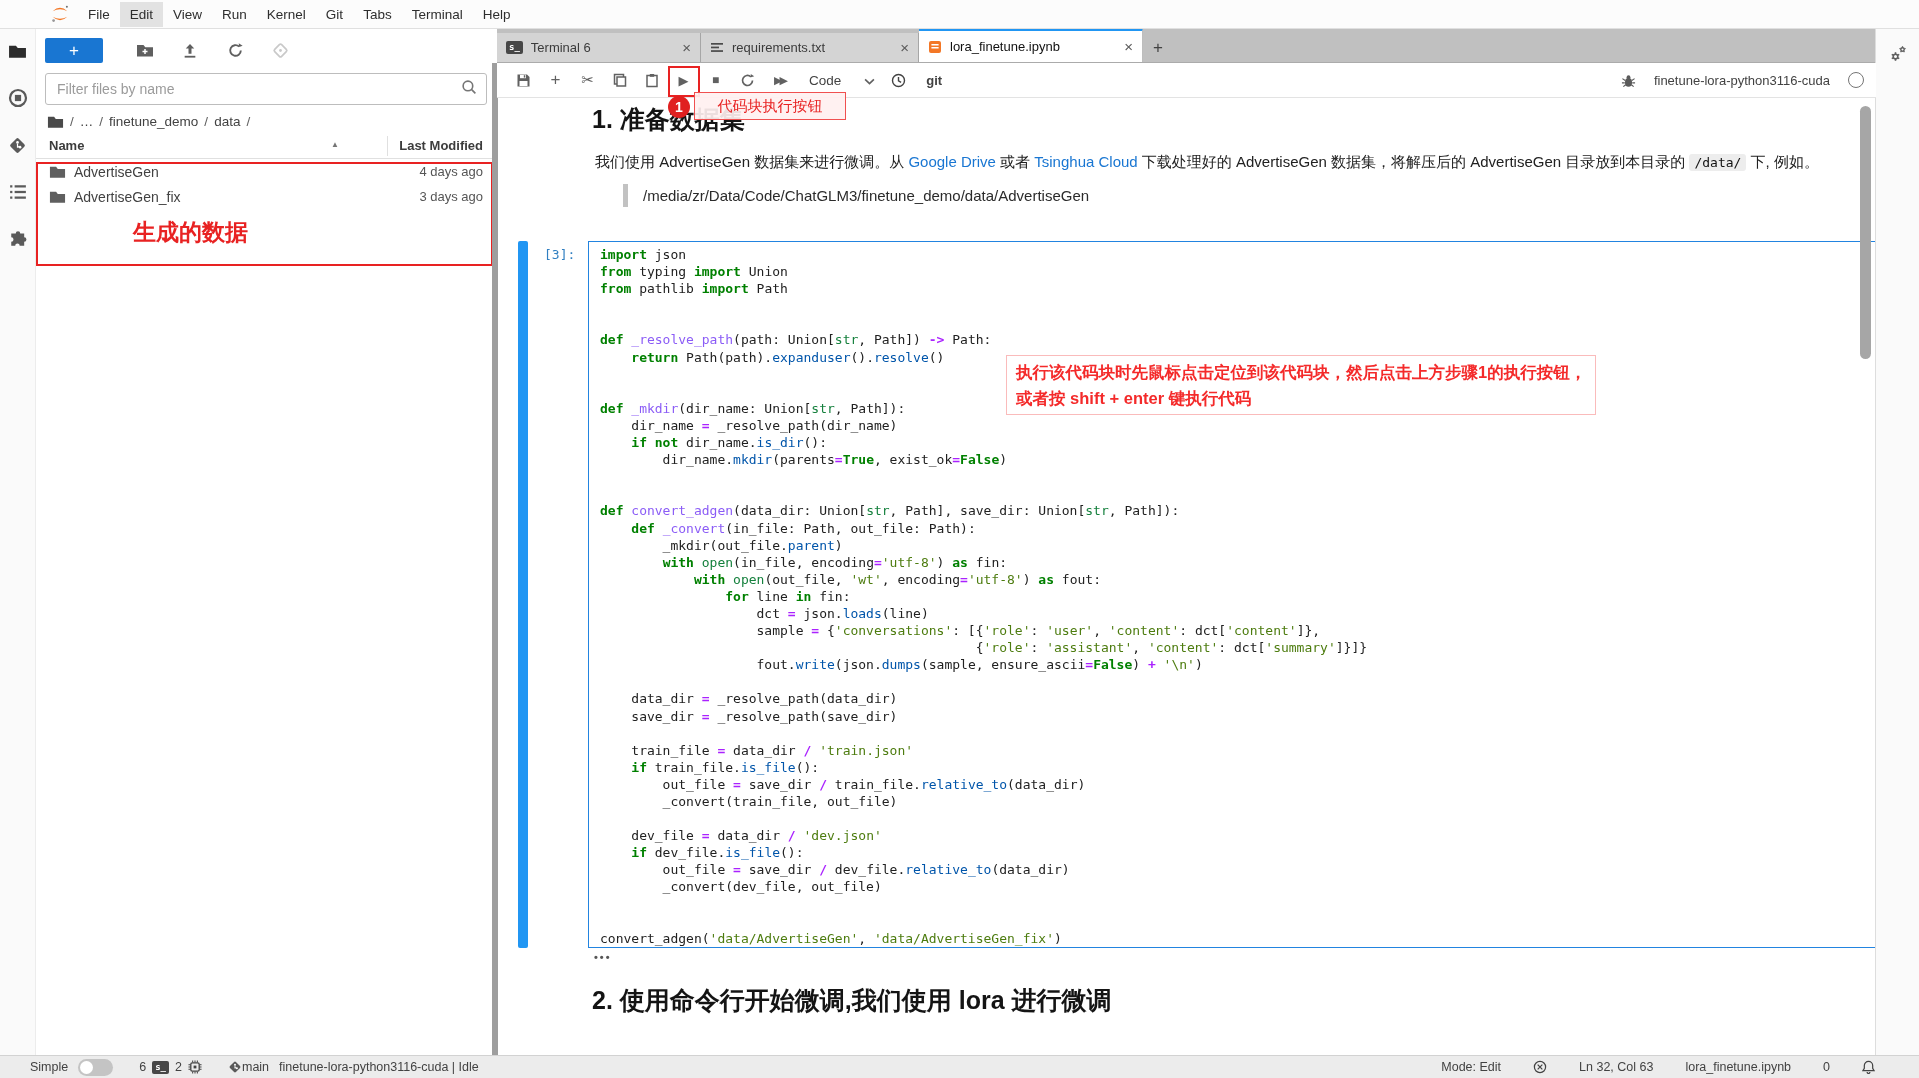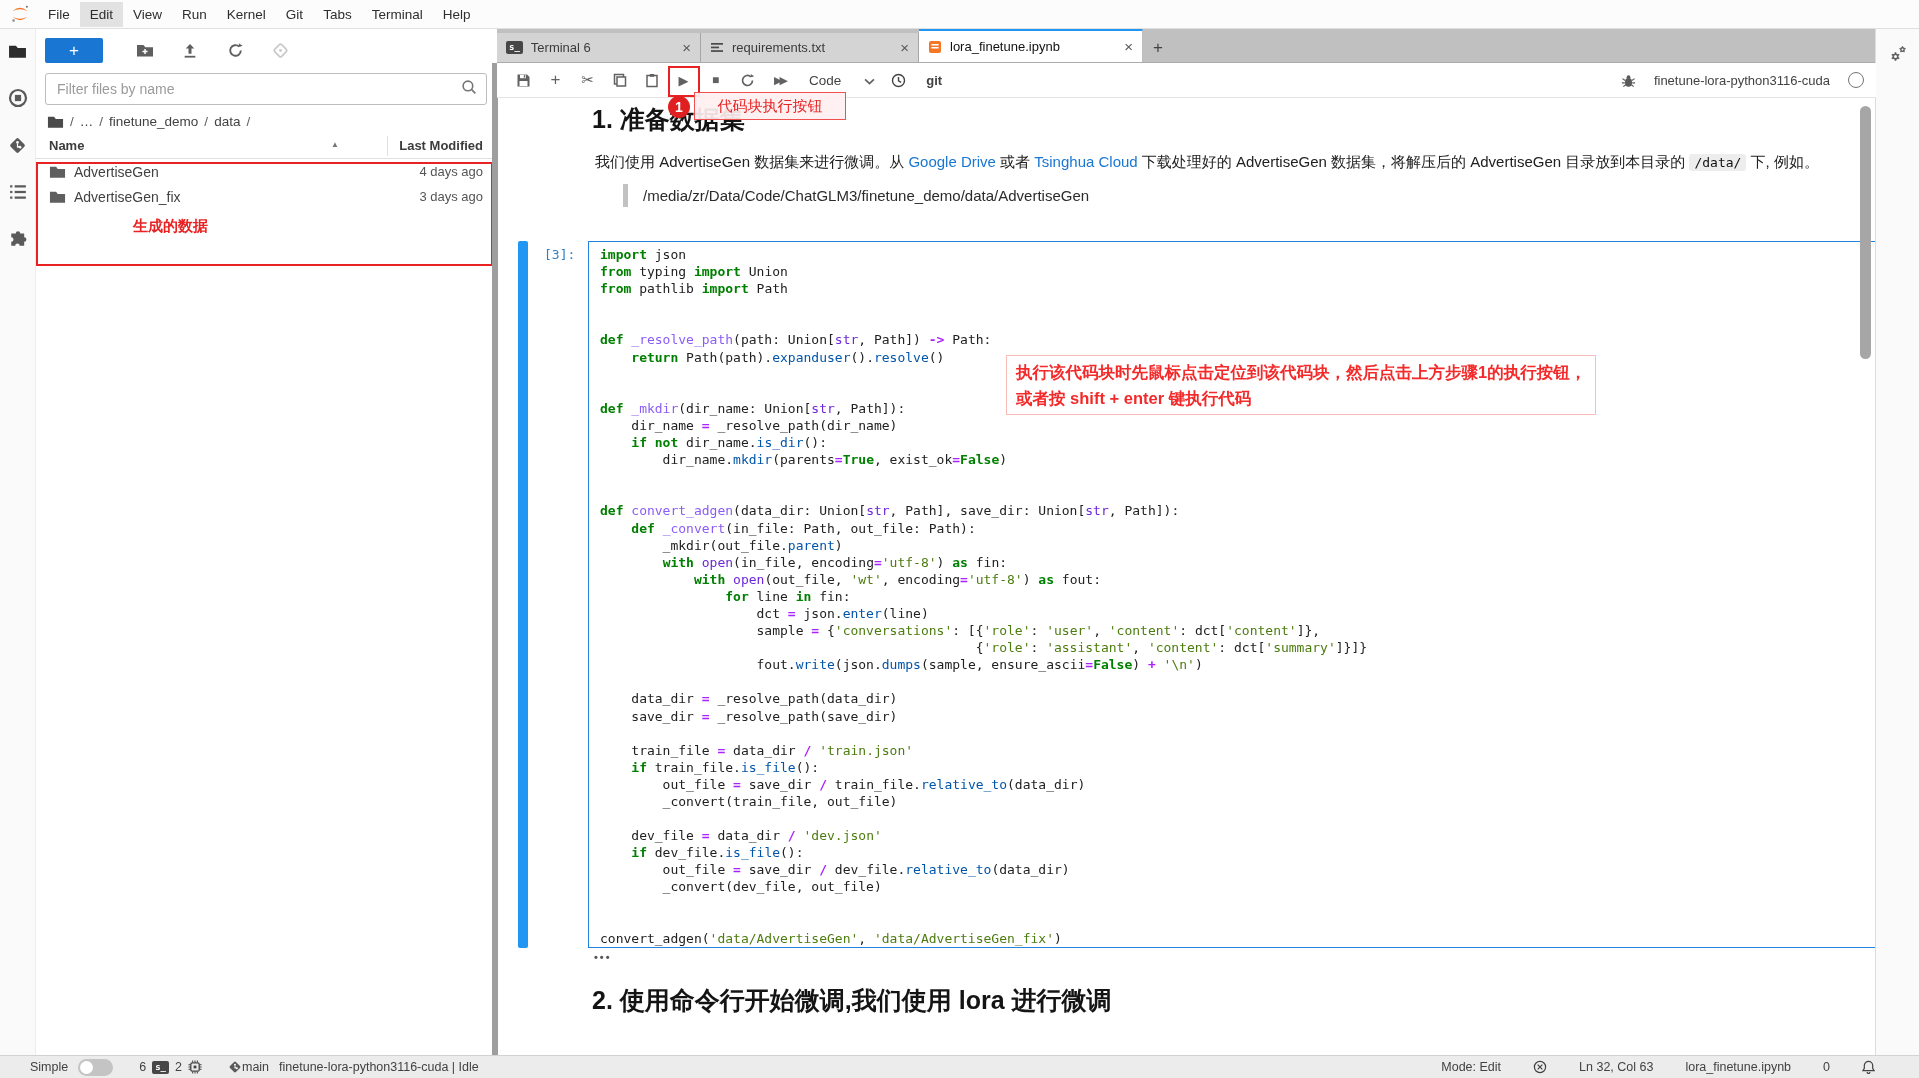--- a/index.html
+++ b/index.html
@@ -1,20 +1,20 @@
 <!DOCTYPE html>
 <html><head>
 <meta charset="utf-8">
 <style>
   html,body{margin:0;padding:0;background:#888;}
   .app{position:relative;width:1919px;height:1078px;background:#fff;overflow:hidden;
        font-family:"Liberation Sans",sans-serif;-webkit-font-smoothing:antialiased;}
   
   #menubar{position:absolute;left:0;top:0;right:0;height:28px;background:#fcfcfc;
-           border-bottom:1px solid #e0e0e0;display:flex;align-items:center;z-index:40;}
+           border-bottom:1px solid #e0e0e0;display:flex;align-items:center;z-index:40;padding-left:40px;}
   .logo{width:24px;height:22px;margin:0 6px 0 8px;display:flex;align-items:center;}
   .menu-item{padding:5px 10px;font-size:13.5px;color:#2e2e2e;cursor:default;}
   .menu-item.active{background:#e2e2e2;}
   
   #activitybar{position:absolute;left:0;top:28px;width:35px;bottom:22px;background:#fafafa;
                border-right:1px solid #ececec;display:flex;flex-direction:column;align-items:center;
                padding-top:13px;gap:27px;z-index:10;}
   .act-icon{width:20px;height:20px;display:flex;align-items:center;justify-content:center;}
   
   #filebrowser{position:absolute;left:35px;top:28px;width:462px;bottom:22px;background:#fff;z-index:5;}
@@ -31,21 +31,21 @@
   .crumb-sep{color:#616161;}
   .crumb-link{color:#424242;}
   .fb-header{position:relative;height:24px;border-bottom:1px solid #e0e0e0;font-size:13px;color:#3c3c3c;}
   .fb-header .hname{position:absolute;left:14px;top:4px;font-weight:bold;}
   .fb-header .hsort{position:absolute;left:296px;top:6px;font-size:8px;color:#757575;}
   .fb-header .hdiv{position:absolute;left:352px;top:2px;bottom:2px;width:1px;background:#e0e0e0;}
   .fb-header .hmod{position:absolute;right:14px;top:4px;font-weight:bold;}
   .fb-row{display:flex;align-items:center;height:25px;padding:0 14px;font-size:14px;color:#424242;gap:8px;}
   .fb-row .date{margin-left:auto;font-size:13px;color:#555;}
   #fb-red-box{position:absolute;left:1px;top:134px;width:453px;height:100px;border:2px solid #e82222;z-index:8;pointer-events:none;}
-  #fb-red-label{position:absolute;left:98px;top:189px;font-size:15px;font-weight:bold;color:#e82222;z-index:9;}
+  #fb-red-label{position:absolute;left:98px;top:189px;font-size:23px;font-weight:bold;color:#e82222;z-index:9;}
   
   #splitter{position:absolute;left:492px;top:63px;width:6px;bottom:22px;background:#9e9e9e;z-index:12;}
   #main{position:absolute;left:497px;top:28px;right:43px;bottom:22px;display:flex;flex-direction:column;}
   .tabbar{height:34px;background:#c0c0c0;display:flex;align-items:flex-end;border-bottom:1px solid #ababab;}
   .tab{height:29px;display:flex;align-items:center;gap:8px;padding:0 9px;background:#d4d4d4;
        border-right:1px solid #a6a6a6;font-size:13px;color:#3b3b3b;box-sizing:border-box;}
   .tabbar .tab:nth-child(1){width:204px;}
   .tabbar .tab:nth-child(2){width:218px;}
   .tabbar .tab:nth-child(3){width:224px;}
   .tab.active{height:34px;background:#fff;border-top:3px solid #2196f3;border-right:1px solid #bdbdbd;color:#111;}
@@ -82,21 +82,21 @@
   .inline-code{font-family:"DejaVu Sans Mono",monospace;font-size:13px;background:#ededed;padding:1px 5px;border-radius:3px;color:#111;}
   .md-quote{position:absolute;left:126px;top:86px;border-left:5px solid #c2c2c2;padding:3px 0 3px 15px;
             font-size:15px;color:#2b2b2b;white-space:nowrap;}
   .collapser{position:absolute;left:21px;top:143px;width:10px;height:707px;background:#2196f3;border-radius:2px;}
   .prompt{position:absolute;left:47px;top:149px;font-family:"DejaVu Sans Mono",monospace;font-size:13px;color:#307fc1;}
   .cellbox{position:absolute;left:91px;top:143px;width:1507px;height:707px;border:1px solid #2284e0;
            background:#fff;box-sizing:border-box;overflow:hidden;}
   #code-pre{position:absolute;left:11px;top:4px;font-family:"DejaVu Sans Mono",monospace;font-size:13px;}
   .cl{height:17.1px;line-height:17.1px;white-space:pre;}
   .tok-k{color:#008000;font-weight:bold;}
-  .tok-b{color:#6d28d9;}
+  .tok-b{color:#15803d;}
   .tok-d{color:#8b5cf6;margin-top:20px;}
   .tok-p{color:#0055aa;}
   .tok-s{color:#4d7c0f;}
   .tok-o{color:#aa22ff;font-weight:bold;}
   .tok-t{color:#212121;}
   .cell-tools{position:absolute;right:9px;top:5px;display:flex;gap:14px;align-items:center;color:#5a5a5a;}
   .cbtn{width:16px;height:16px;display:flex;align-items:center;justify-content:center;font-size:13px;color:#5a5a5a;}
   .cell-note{position:absolute;left:417px;top:113px;padding:3px 9px;border:1px solid rgba(240,60,60,.35);
              color:#f42a2a;font-size:16.5px;font-weight:bold;line-height:26px;white-space:nowrap;z-index:5;}
   .out-ellipsis{position:absolute;left:97px;top:853px;color:#555;font-size:11px;letter-spacing:2px;font-weight:bold;}
@@ -378,21 +378,21 @@
             <div class="cl"><span class="tok-t">    </span><span class="tok-k">if</span><span class="tok-t"> </span><span class="tok-k">not</span><span class="tok-t"> dir_name.</span><span class="tok-p">is_dir</span><span class="tok-t">():</span></div>
             <div class="cl"><span class="tok-t">        dir_name.</span><span class="tok-p">mkdir</span><span class="tok-t">(parents</span><span class="tok-o">=</span><span class="tok-k">True</span><span class="tok-t">, exist_ok</span><span class="tok-o">=</span><span class="tok-k">False</span><span class="tok-t">)</span></div>
             <div class="cl">&nbsp;</div>
             <div class="cl">&nbsp;</div>
             <div class="cl"><span class="tok-k">def</span><span class="tok-t"> </span><span class="tok-d">convert_adgen</span><span class="tok-t">(data_dir: Union[</span><span class="tok-b">str</span><span class="tok-t">, Path], save_dir: Union[</span><span class="tok-b">str</span><span class="tok-t">, Path]):</span></div>
             <div class="cl"><span class="tok-t">    </span><span class="tok-k">def</span><span class="tok-t"> </span><span class="tok-d">_convert</span><span class="tok-t">(in_file: Path, out_file: Path):</span></div>
             <div class="cl"><span class="tok-t">        _mkdir(out_file.</span><span class="tok-p">parent</span><span class="tok-t">)</span></div>
             <div class="cl"><span class="tok-t">        </span><span class="tok-k">with</span><span class="tok-t"> </span><span class="tok-b">open</span><span class="tok-t">(in_file, encoding</span><span class="tok-o">=</span><span class="tok-s">'utf-8'</span><span class="tok-t">) </span><span class="tok-k">as</span><span class="tok-t"> fin:</span></div>
             <div class="cl"><span class="tok-t">            </span><span class="tok-k">with</span><span class="tok-t"> </span><span class="tok-b">open</span><span class="tok-t">(out_file, </span><span class="tok-s">'wt'</span><span class="tok-t">, encoding</span><span class="tok-o">=</span><span class="tok-s">'utf-8'</span><span class="tok-t">) </span><span class="tok-k">as</span><span class="tok-t"> fout:</span></div>
             <div class="cl"><span class="tok-t">                </span><span class="tok-k">for</span><span class="tok-t"> line </span><span class="tok-k">in</span><span class="tok-t"> fin:</span></div>
-            <div class="cl"><span class="tok-t">                    dct </span><span class="tok-o">=</span><span class="tok-t"> json.</span><span class="tok-p">enter</span><span class="tok-t">(line)</span></div>
+            <div class="cl"><span class="tok-t">                    dct </span><span class="tok-o">=</span><span class="tok-t"> json.</span><span class="tok-p">loads</span><span class="tok-t">(line)</span></div>
             <div class="cl"><span class="tok-t">                    sample </span><span class="tok-o">=</span><span class="tok-t"> {</span><span class="tok-s">'conversations'</span><span class="tok-t">: [{</span><span class="tok-s">'role'</span><span class="tok-t">: </span><span class="tok-s">'user'</span><span class="tok-t">, </span><span class="tok-s">'content'</span><span class="tok-t">: dct[</span><span class="tok-s">'content'</span><span class="tok-t">]},</span></div>
             <div class="cl"><span class="tok-t">                                                {</span><span class="tok-s">'role'</span><span class="tok-t">: </span><span class="tok-s">'assistant'</span><span class="tok-t">, </span><span class="tok-s">'content'</span><span class="tok-t">: dct[</span><span class="tok-s">'summary'</span><span class="tok-t">]}]}</span></div>
             <div class="cl"><span class="tok-t">                    fout.</span><span class="tok-p">write</span><span class="tok-t">(json.</span><span class="tok-p">dumps</span><span class="tok-t">(sample, ensure_ascii</span><span class="tok-o">=</span><span class="tok-k">False</span><span class="tok-t">) </span><span class="tok-o">+</span><span class="tok-t"> </span><span class="tok-s">'\n'</span><span class="tok-t">)</span></div>
             <div class="cl">&nbsp;</div>
             <div class="cl"><span class="tok-t">    data_dir </span><span class="tok-o">=</span><span class="tok-t"> _resolve_path(data_dir)</span></div>
             <div class="cl"><span class="tok-t">    save_dir </span><span class="tok-o">=</span><span class="tok-t"> _resolve_path(save_dir)</span></div>
             <div class="cl">&nbsp;</div>
             <div class="cl"><span class="tok-t">    train_file </span><span class="tok-o">=</span><span class="tok-t"> data_dir </span><span class="tok-o">/</span><span class="tok-t"> </span><span class="tok-s">'train.json'</span></div>
             <div class="cl"><span class="tok-t">    </span><span class="tok-k">if</span><span class="tok-t"> train_file.</span><span class="tok-p">is_file</span><span class="tok-t">():</span></div>
             <div class="cl"><span class="tok-t">        out_file </span><span class="tok-o">=</span><span class="tok-t"> save_dir </span><span class="tok-o">/</span><span class="tok-t"> train_file.</span><span class="tok-p">relative_to</span><span class="tok-t">(data_dir)</span></div>

